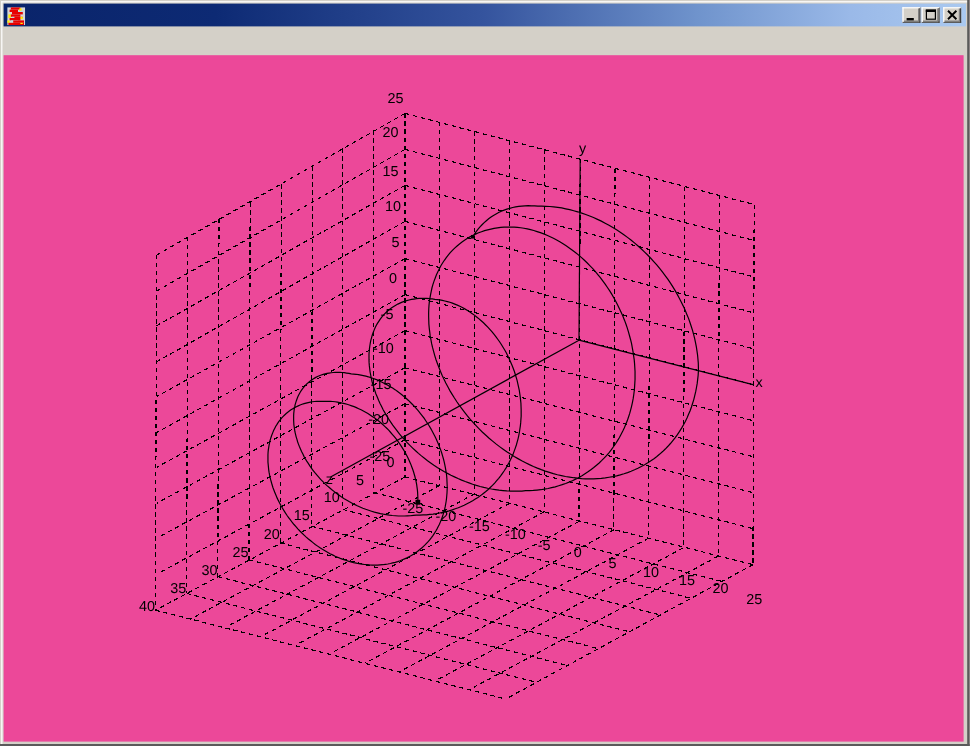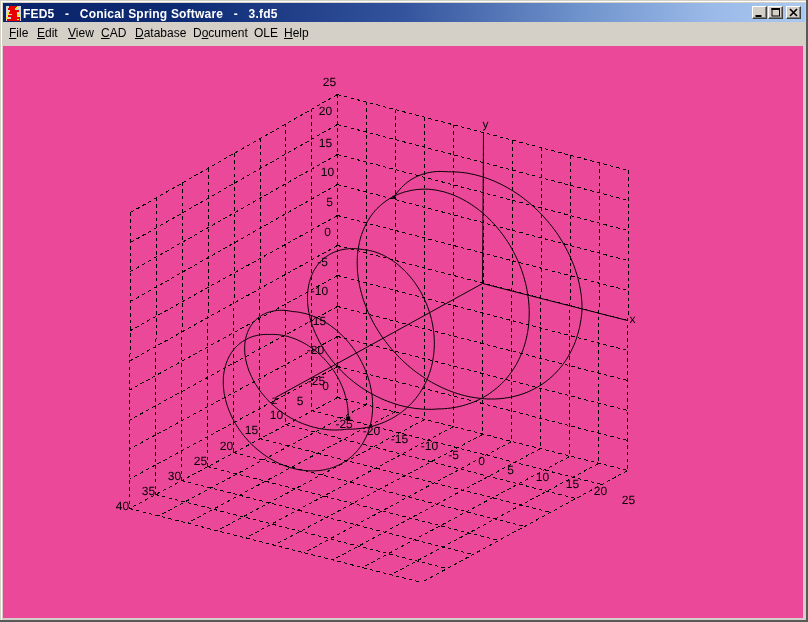--- a/index.html
+++ b/index.html
@@ -36,47 +36,36 @@
 <rect x="4" y="8" width="2" height="1" fill="#bcd7e4"></rect>
 <rect x="6" y="8" width="7" height="1" fill="#e80000"></rect>
 <rect x="11" y="8" width="2" height="2" fill="#ffee00"></rect>
 <rect x="2" y="9" width="9" height="2" fill="#e80000"></rect>
 <rect x="0" y="11" width="2" height="2" fill="#ffee00"></rect>
 <rect x="3" y="11" width="6" height="1" fill="#bcd7e4"></rect>
 <rect x="5" y="11" width="9" height="2" fill="#e80000"></rect>
 <rect x="1" y="13" width="13" height="2" fill="#e80000"></rect>
 <rect x="11" y="13" width="2" height="1" fill="#ffee00"></rect>
 </svg>
-<span id="title">FED5   -   Conical Spring Software   -   3.fd5</span>
 <div class="btn" id="bmin">
         <svg class="glyph" viewBox="0 0 13 11">
           <rect x="2.5" y="8" width="6" height="2" fill="#000"></rect>
         </svg>
       </div>
 <div class="btn" id="bmax">
         <svg class="glyph" viewBox="0 0 13 11">
           <rect x="3" y="1.5" width="7.5" height="7.5" fill="none" stroke="#000"></rect>
           <rect x="2.5" y="1" width="8.5" height="2" fill="#000"></rect>
         </svg>
       </div>
 <div class="btn" id="bcls">
         <svg class="glyph" viewBox="0 0 13 11">
           <path d="M3 2 L10 9 M10 2 L3 9" stroke="#000" stroke-width="1.6"></path>
         </svg>
       </div>
-</div>
-<div id="menu">
-<span class="mi" style="left:6px"><u>F</u>ile</span>
-<span class="mi" style="left:34px"><u>E</u>dit</span>
-<span class="mi" style="left:65px"><u>V</u>iew</span>
-<span class="mi" style="left:98px"><u>C</u>AD</span>
-<span class="mi" style="left:132px"><u>D</u>atabase</span>
-<span class="mi" style="left:190px">D<u>o</u>cument</span>
-<span class="mi" style="left:251px">OLE</span>
-<span class="mi" style="left:281px"><u>H</u>elp</span>
 </div>
 <div id="client">
 <svg width="800" height="572" viewBox="0 0 800 572">
         <g transform="translate(0.5,0.5)">
 <line x1="334" y1="48" x2="334" y2="351" stroke="#000" stroke-width="1.0" stroke-dasharray="3.6,3.1" shape-rendering="crispEdges"></line>
 <line x1="308" y1="62" x2="308" y2="364" stroke="#000" stroke-width="1.0" stroke-dasharray="3.6,3.1" shape-rendering="crispEdges"></line>
 <line x1="282" y1="77" x2="282" y2="378" stroke="#000" stroke-width="1.0" stroke-dasharray="3.6,3.1" shape-rendering="crispEdges"></line>
 <line x1="257" y1="92" x2="256" y2="392" stroke="#000" stroke-width="1.0" stroke-dasharray="3.6,3.1" shape-rendering="crispEdges"></line>
 <line x1="231" y1="107" x2="230" y2="406" stroke="#000" stroke-width="1.0" stroke-dasharray="3.6,3.1" shape-rendering="crispEdges"></line>
 <line x1="205" y1="122" x2="204" y2="420" stroke="#000" stroke-width="1.0" stroke-dasharray="3.6,3.1" shape-rendering="crispEdges"></line>

